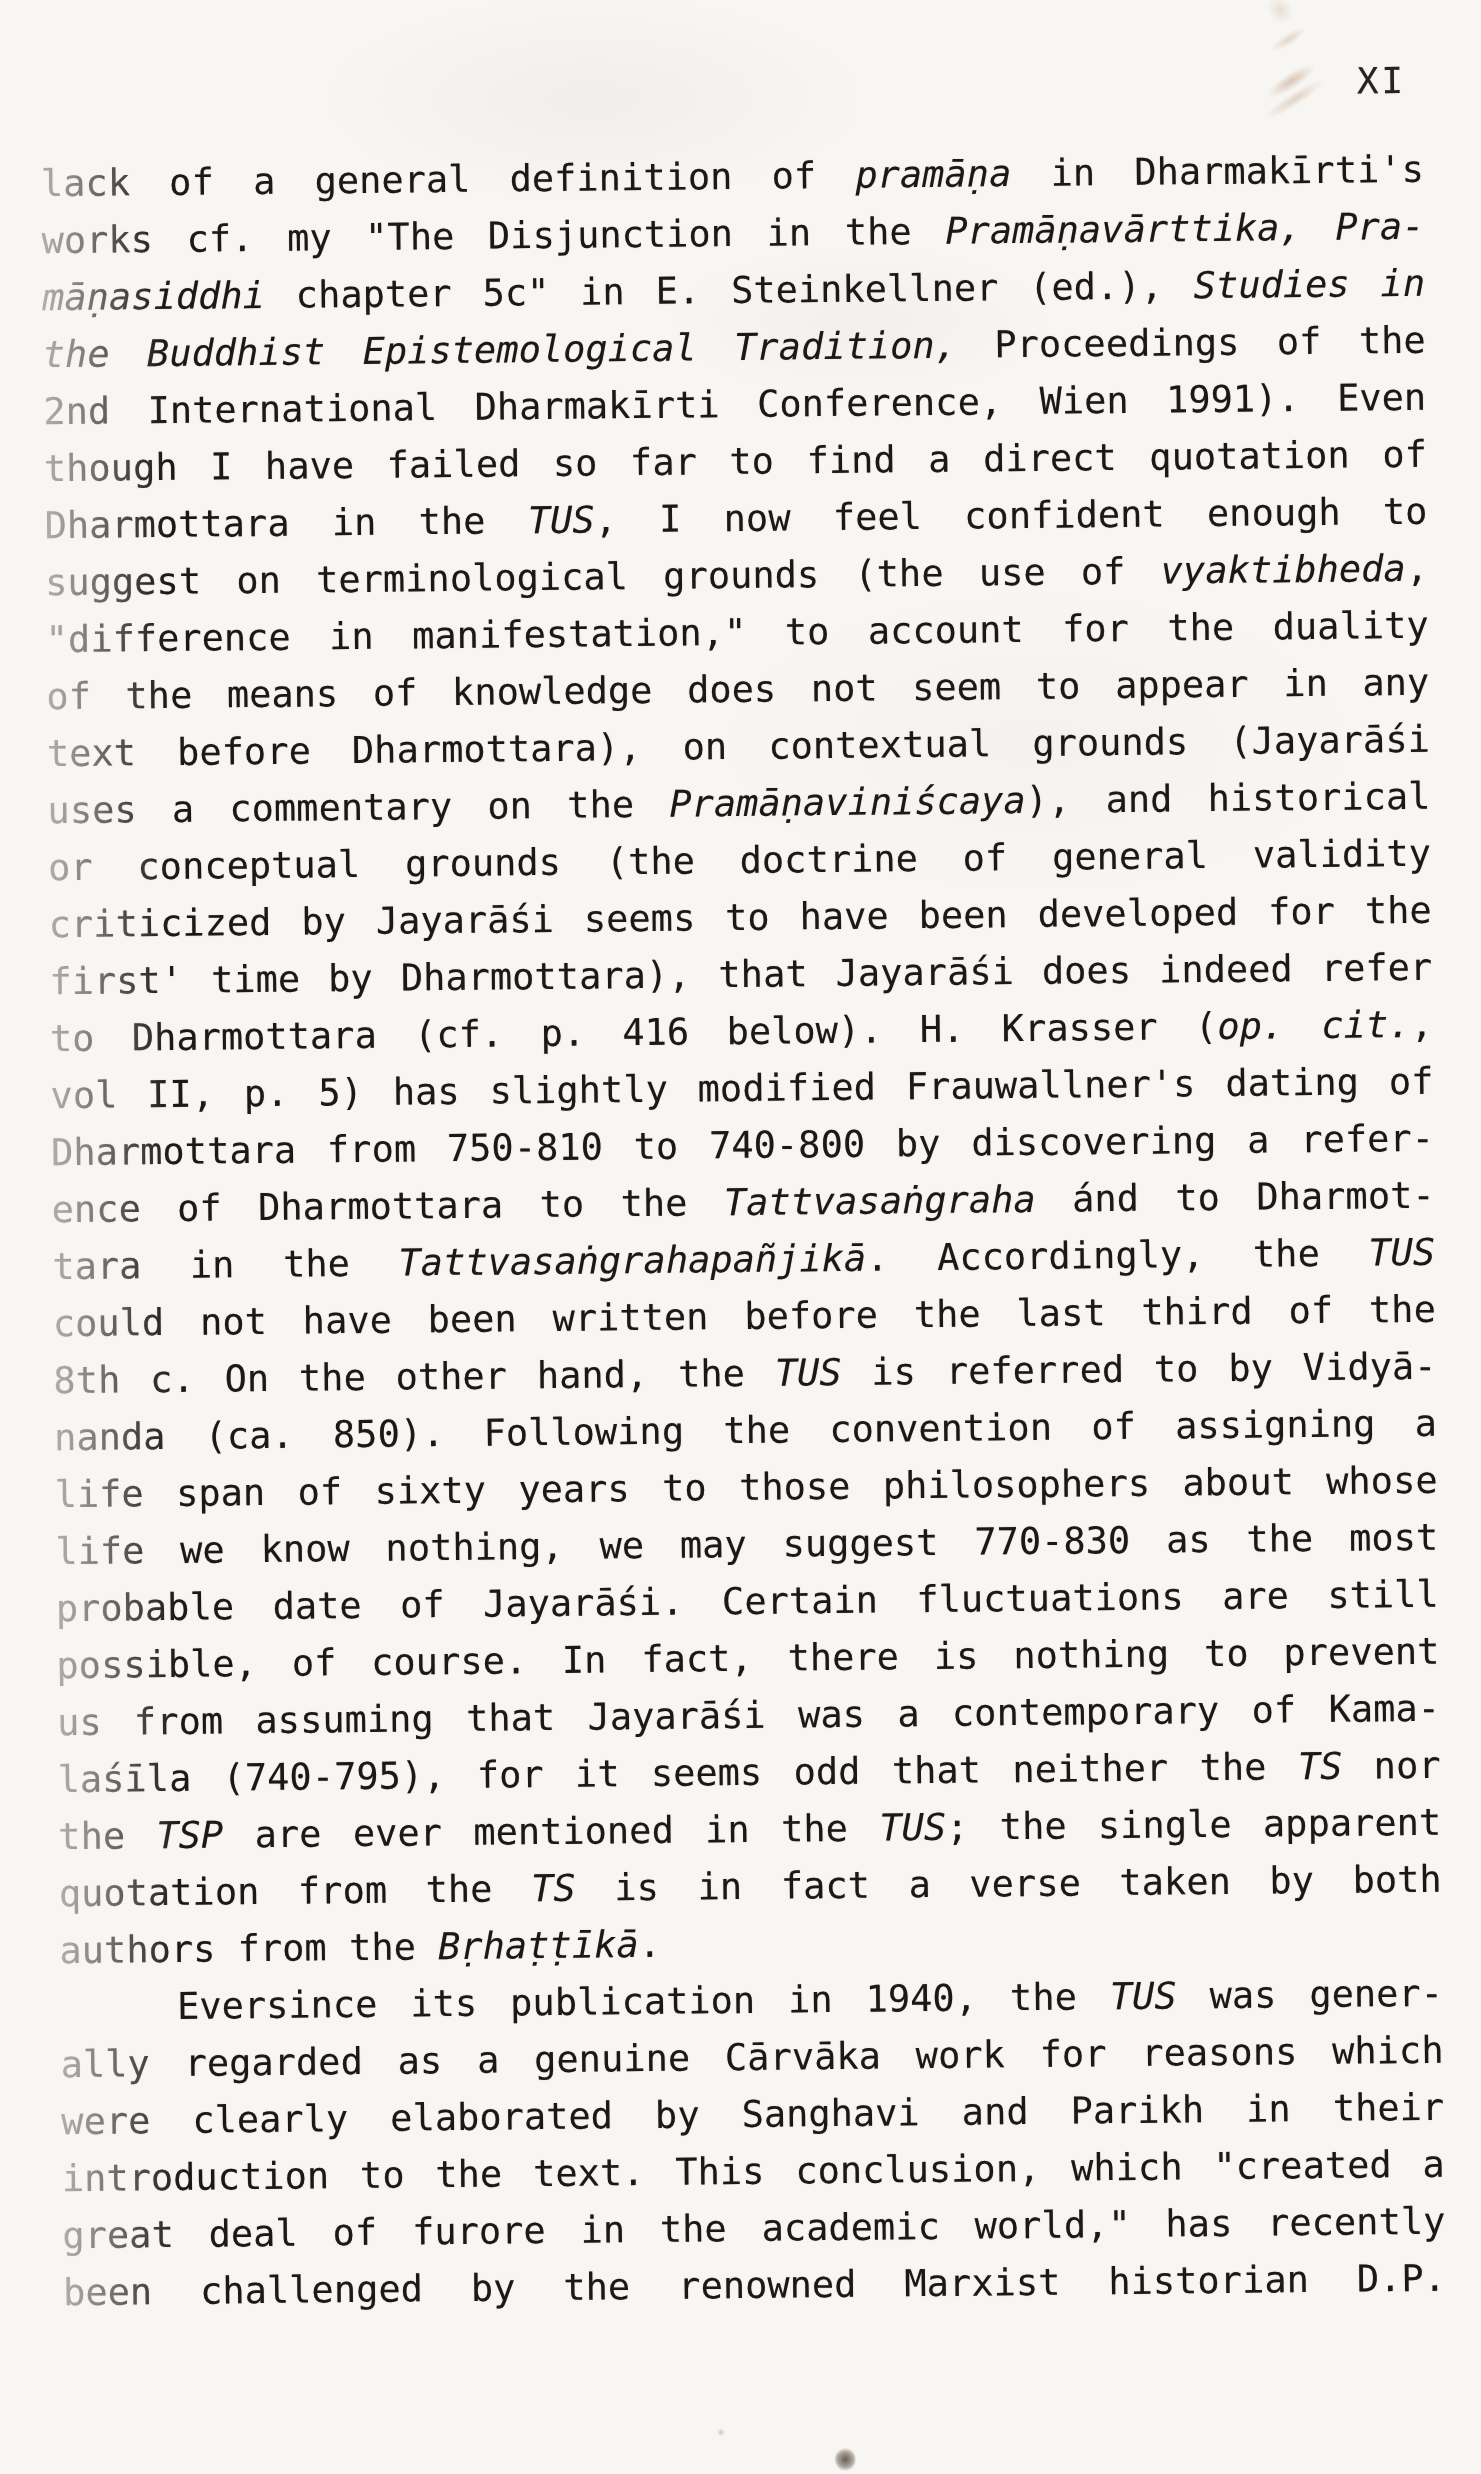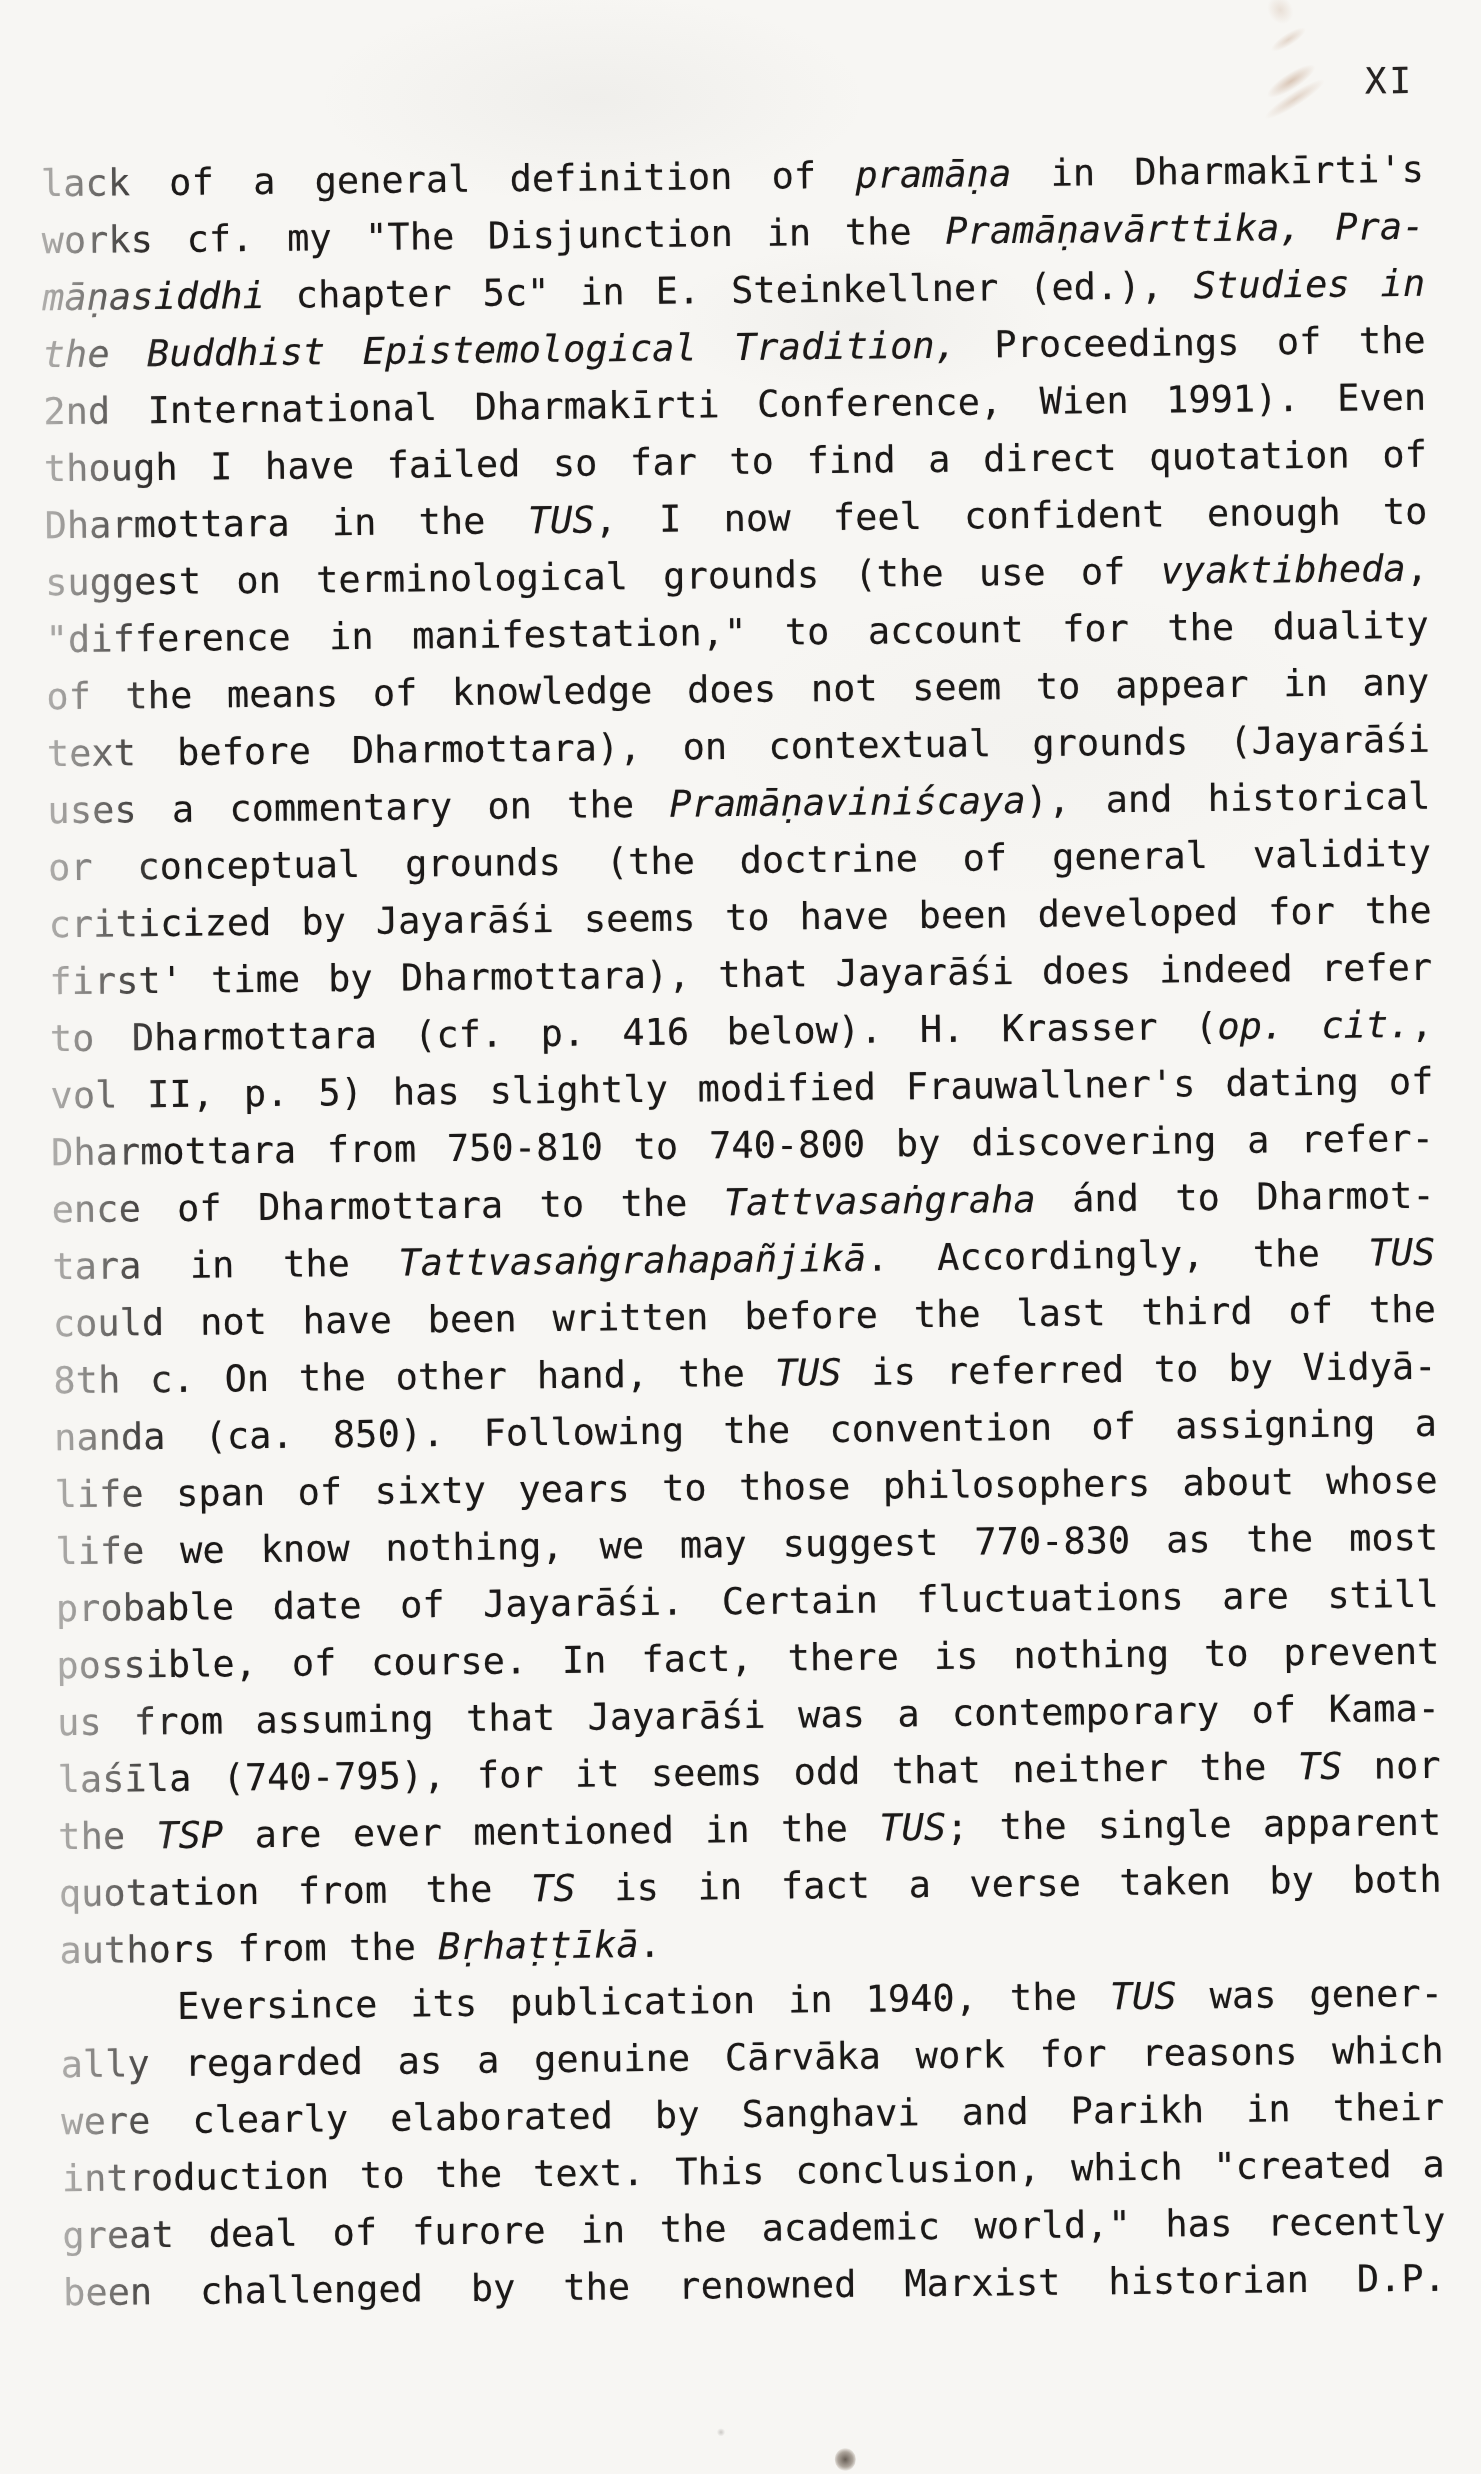--- a/index.html
+++ b/index.html
@@ -26,21 +26,21 @@
     position: absolute;
     left: 0; top: 0;
     width: 1482px;
     height: 2475px;
     transform: rotate(-0.6deg);
     transform-origin: 50% 50%;
   }
   .pageno {
     position: absolute;
     top: 67px;
-    right: 56px;
+    right: 64px;
     font-size: 36px;
     letter-spacing: 2.8px;
     color: #262322;
     text-shadow: 0 0 0.9px rgba(30,25,20,0.45);
   }
   .textblock {
     position: absolute;
     left: 52px;
     top: 148px;
     width: 1383px;

